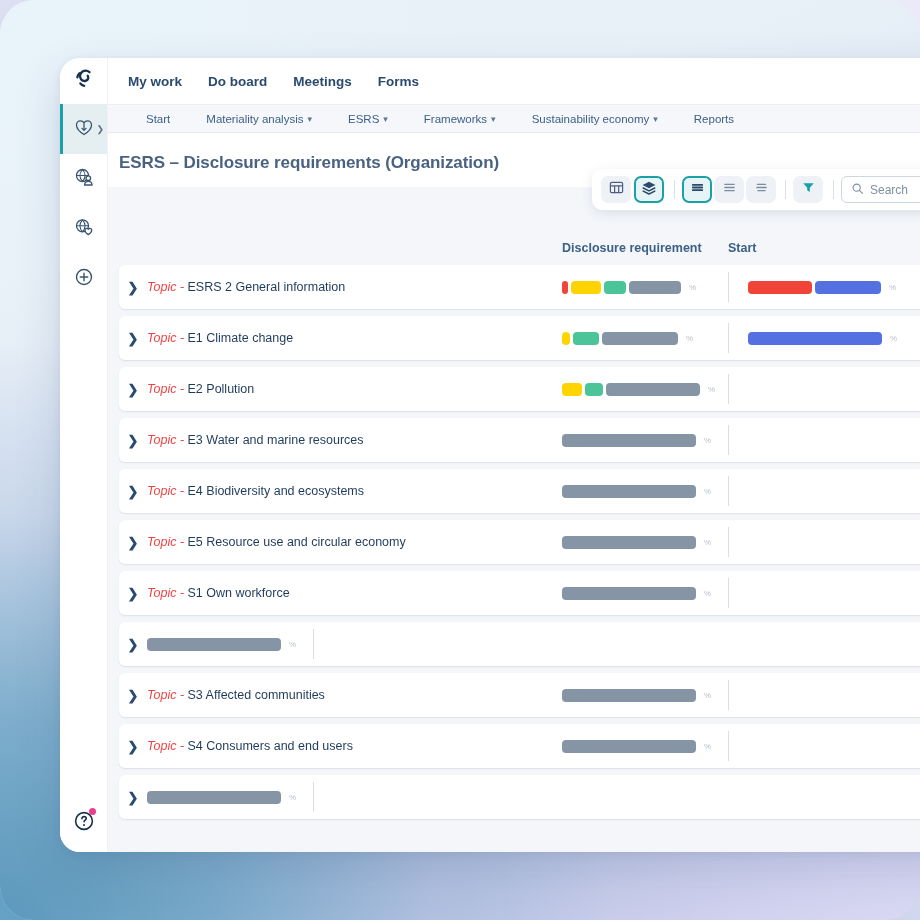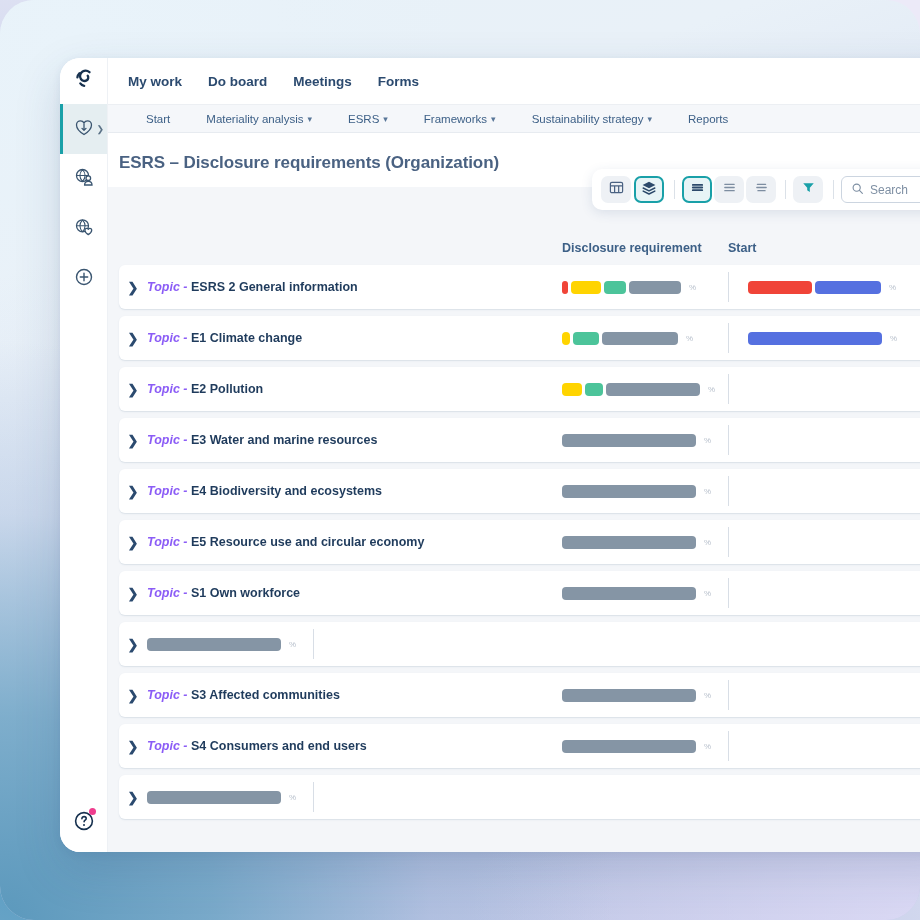--- a/index.html
+++ b/index.html
@@ -178,22 +178,22 @@
     cursor: pointer;
   }
   .row-chev {
     flex: 0 0 28px; display: flex; align-items: center; justify-content: center;
     font-size: 13px; color: #2b4a6f; font-weight: bold;
   }
   .row-label {
     flex: 0 0 415px; font-size: 12.5px; color: #1f3b5c; white-space: nowrap;
     overflow: hidden;
   }
-  .row-label .topic { font-style: italic; font-weight: bold; color: #8b5cf6; }
-  .row-label .name { font-weight: bold; color: #1f3b5c; }
+  .row-label .topic { font-style: italic; font-weight: normal; color: #ef4444; }
+  .row-label .name { font-weight: normal; color: #1f3b5c; }
 
   .cell {
     display: flex; align-items: center; height: 100%;
     position: relative;
   }
   .cell-dr { flex: 0 0 166px; padding-right: 6px; }
   .cell-ac { flex: 0 0 166px; padding-right: 6px; padding-left: 20px; }
   .cell-ac::before {
     content: ""; position: absolute; left: 0; top: 7px; bottom: 7px;
     width: 1px; background: #d8dee6;
@@ -296,21 +296,21 @@
         </div>
         <div class="sn">
           <span>ESRS</span>
           <span class="caret">▾</span>
         </div>
         <div class="sn">
           <span>Frameworks</span>
           <span class="caret">▾</span>
         </div>
         <div class="sn">
-          <span>Sustainability strategy</span>
+          <span>Sustainability economy</span>
           <span class="caret">▾</span>
         </div>
         <div class="sn">
           <span>Reports</span>
         </div>
       </div>
 
       <div class="page-title">ESRS – Disclosure requirements (Organization)</div>
 
       <div class="content-area">

